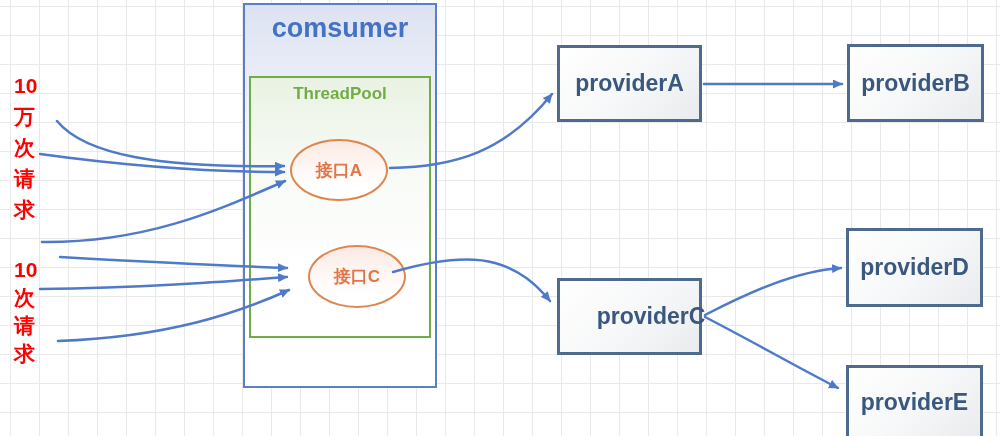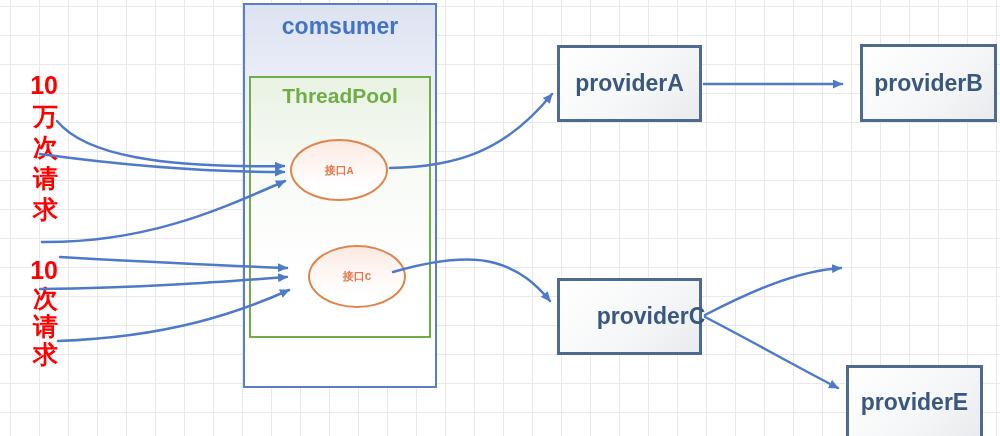--- a/index.html
+++ b/index.html
@@ -22,63 +22,63 @@
   .node { position: absolute; }
 
   
   .consumer-box {
     left: 243px; top: 3px; width: 194px; height: 385px;
     border: 2px solid #5b7fc7;
     background: linear-gradient(180deg, #dde2f2 0%, #f2f4fa 30%, #ffffff 70%);
   }
   .consumer-label {
     position: absolute; left: 0; top: 8px; width: 100%;
-    text-align: center; font-weight: bold; font-size: 23px; color: #4472c4;
+    text-align: center; font-weight: bold; font-size: 27px; color: #4472c4;
   }
 
   
   .threadpool-box {
     left: 249px; top: 76px; width: 182px; height: 262px;
     border: 2px solid #70ad47;
     background: linear-gradient(180deg, #e9f2e3 0%, #f7faf5 35%, #ffffff 75%);
   }
   .threadpool-label {
     position: absolute; left: 0; top: 6px; width: 100%;
-    text-align: center; font-weight: bold; font-size: 21px; color: #70ad47;
+    text-align: center; font-weight: bold; font-size: 17px; color: #70ad47;
   }
 
   
   .iface {
     border: 2px solid #dd8650;
     border-radius: 50%;
     background: linear-gradient(180deg, #fbe9e2 0%, #fef7f4 45%, #ffffff 80%);
     display: flex; align-items: center; justify-content: center;
-    font-weight: bold; font-size: 11px; color: #e0764a; font-family: Liberation Mono, monospace;
+    font-weight: bold; font-size: 17px; color: #e0764a;
   }
   .iface-a { left: 290px; top: 139px; width: 98px; height: 62px; }
   .iface-c { left: 308px; top: 245px; width: 98px; height: 63px; }
 
   
   .provider {
     border: 3px solid #4f6a8f;
     background: linear-gradient(135deg, #ffffff 0%, #f6f7f8 55%, #e9ebee 100%);
     display: flex; align-items: center; justify-content: center;
     font-weight: bold; font-size: 23px; color: #3a587f;
   }
   .provider-a { left: 557px; top: 45px;  width: 145px; height: 77px; }
-  .provider-b { left: 847px; top: 44px;  width: 137px; height: 78px; margin-left: 13px; }
+  .provider-b { left: 847px; top: 44px;  width: 137px; height: 78px; }
   .provider-c { left: 557px; top: 278px; width: 145px; height: 77px; padding-left: 43px; }
   .provider-d { left: 846px; top: 228px; width: 137px; height: 79px; }
   .provider-e { left: 846px; top: 353px; width: 137px; height: 75px; margin-top: 12px; }
 
   
   .annotation {
     position: absolute;
-    color: #ff0000; font-weight: bold; font-size: 25px;
-    white-space: pre-line; text-align: right; width: 44px;
+    color: #ff0000; font-weight: bold; font-size: 21px;
+    white-space: pre-line; text-align: left; width: 44px;
   }
   .annotation-a { left: 14px; top: 70px;  line-height: 31px; }
   .annotation-c { left: 14px; top: 256px; line-height: 28px; }
 
   
   .edges {
     position: absolute; left: 0; top: 0;
     width: 1000px; height: 436px;
     pointer-events: none;
   }
@@ -111,20 +111,23 @@
 
   <div class="node provider provider-a">
     <span>providerA</span>
   </div>
   <div class="node provider provider-b">
     <span>providerB</span>
   </div>
   <div class="node provider provider-c">
     <span>providerC</span>
   </div>
+  <div class="node provider provider-d">
+    <span>providerD</span>
+  </div>
   <div class="node provider provider-e">
     <span>providerE</span>
   </div>
 
   <div class="annotation annotation-a">10
 万
 次
 请
 求</div>
   <div class="annotation annotation-c">10

